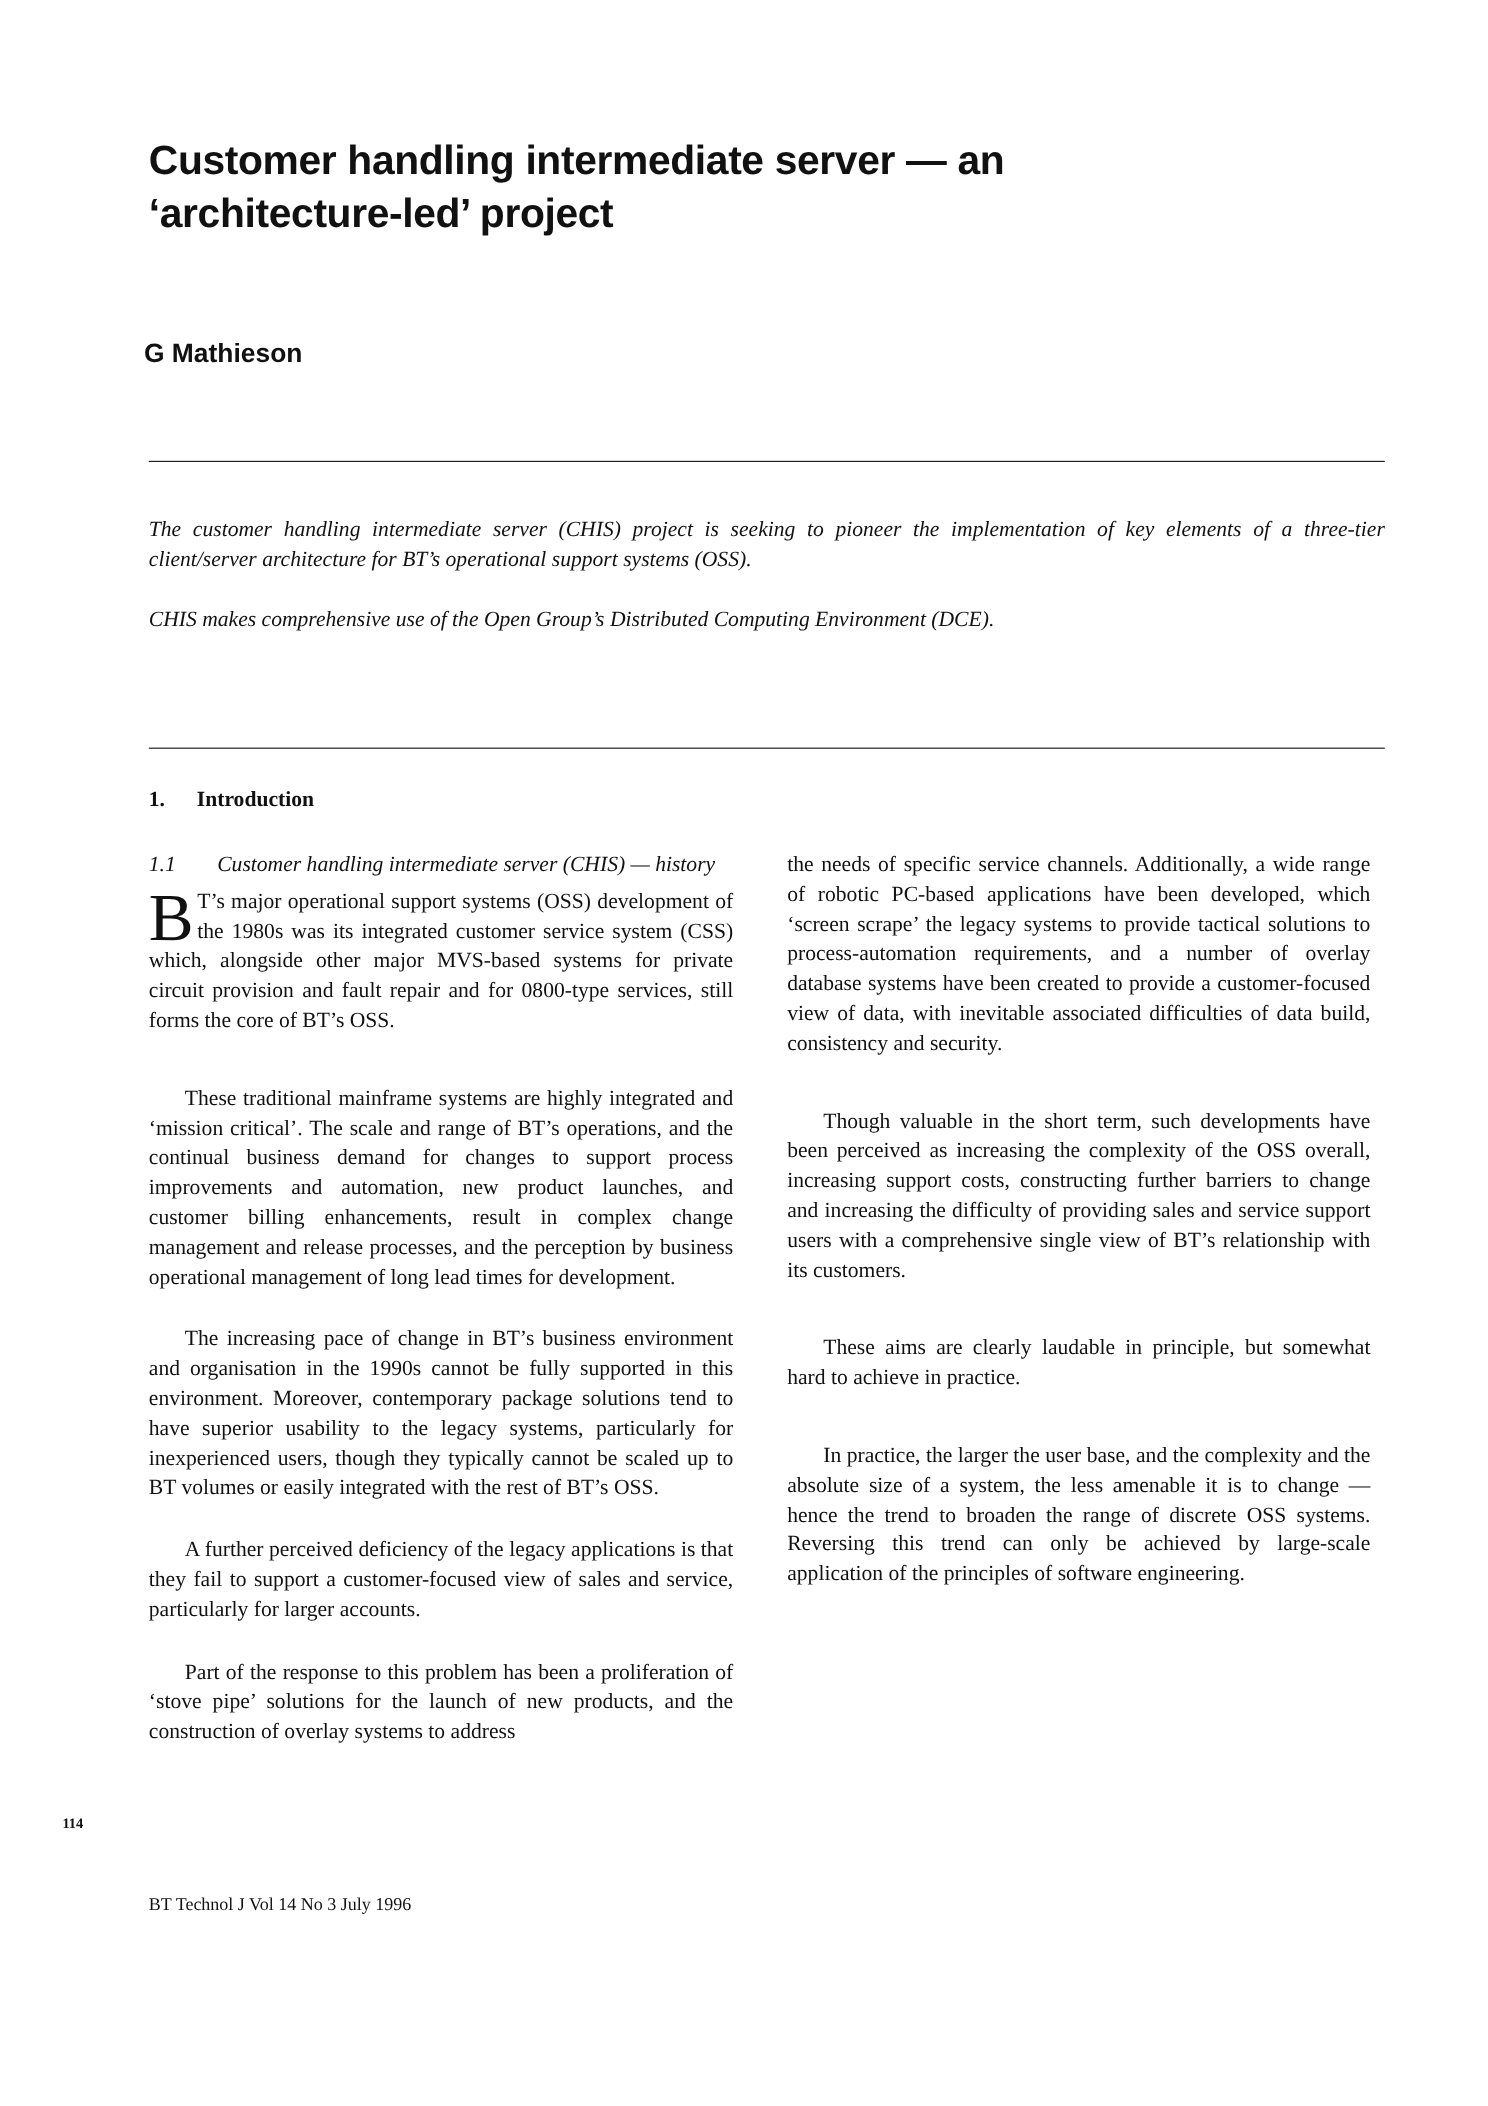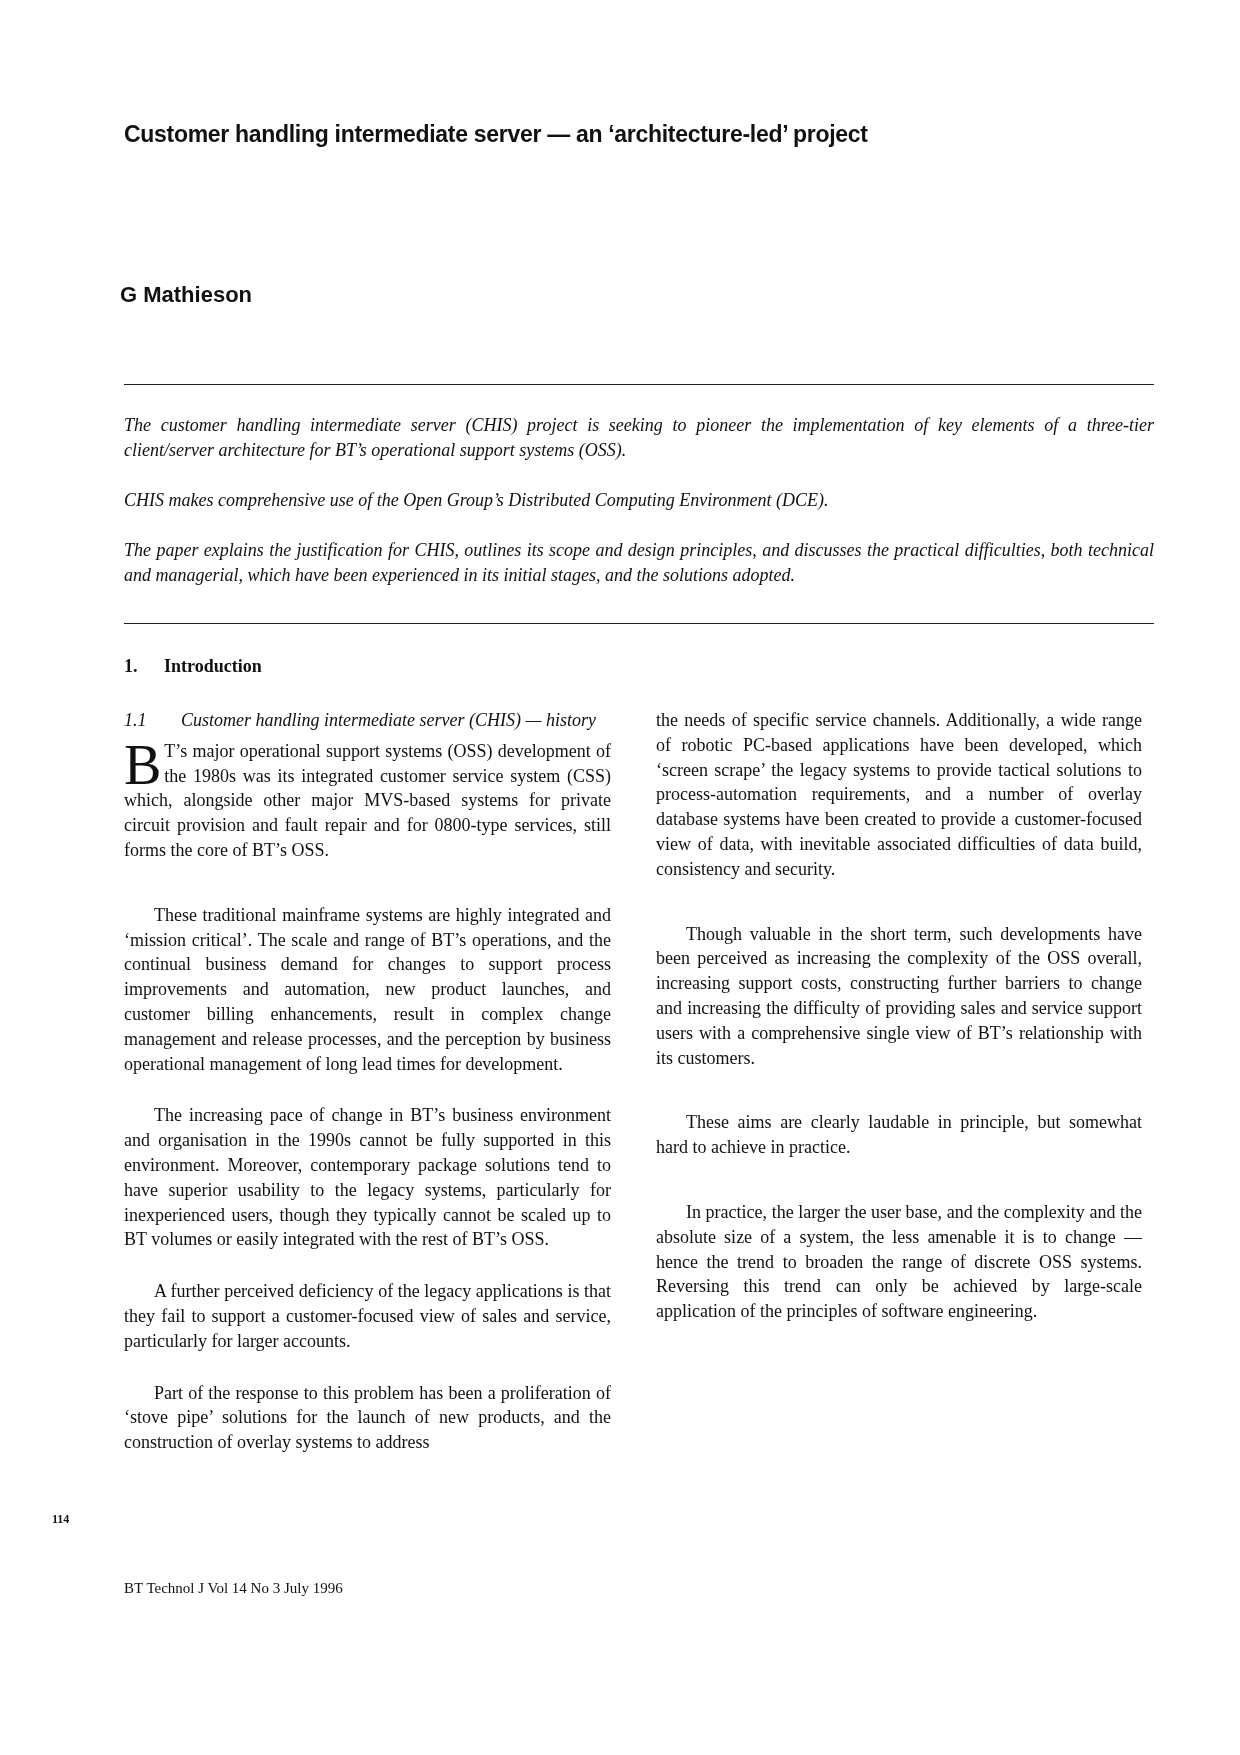--- a/index.html
+++ b/index.html
@@ -1,33 +1,33 @@
 <!DOCTYPE html>
 <html><head>
 <meta charset="utf-8">
 <style>
   html, body { margin: 0; padding: 0; background: #ffffff; }
   body { width: 1240px; height: 1755px; position: relative; overflow: hidden; color: #111; }
   .title {
     position: absolute; left: 124px; top: 112px; width: 900px;
     font-family: "Liberation Sans", sans-serif; font-weight: bold;
-    font-size: 23px; line-height: 44px; letter-spacing: -0.3px; margin: 0;
+    font-size: 34px; line-height: 44px; letter-spacing: -0.3px; margin: 0;
   }
   .author {
     position: absolute; left: 120px; top: 282px;
     font-family: "Liberation Sans", sans-serif; font-weight: bold; font-size: 22px; margin: 0;
   }
   .rule { position: absolute; left: 124px; width: 1030px; height: 0; border-top: 1.3px solid #222; }
   .rule.top { top: 384px; }
   .rule.bottom { top: 623px; }
   .abstract {
     position: absolute; left: 124px; top: 413px; width: 1030px;
     font-family: "Liberation Serif", serif; font-style: italic; font-size: 18px; line-height: 25px;
   }
-  .abstract p { margin: 0 0 25px 0; text-align: justify; }
+  .abstract p { margin: 16px 0 25px 0; text-align: justify; }
   .section-head {
     position: absolute; left: 124px; top: 656px;
     font-family: Liberation Serif, serif; font-weight: bold; font-size: 18px; margin: 0;
   }
   .section-head .num { display: inline-block; width: 40px; }
   .col {
     position: absolute; width: 487px;
     font-family: "Liberation Serif", serif; font-size: 18px; line-height: 24.8px;
   }
   .col.left { left: 124px; top: 708px; }
@@ -54,21 +54,20 @@
 </head>
 <body>
 
 <h1 class="title">Customer handling intermediate server — an ‘architecture-led’ project</h1>
 <h2 class="author">G Mathieson</h2>
 
 <div class="rule top"></div>
 <div class="abstract">
   <p>The customer handling intermediate server (CHIS) project is seeking to pioneer the implementation of key elements of a three-tier client/server architecture for BT’s operational support systems (OSS).</p>
   <p>CHIS makes comprehensive use of the Open Group’s Distributed Computing Environment (DCE).</p>
-  <p>The paper explains the justification for CHIS, outlines its scope and design principles, and discusses the practical difficulties, both technical and managerial, which have been experienced in its initial stages, and the solutions adopted.</p>
 </div>
 <div class="rule bottom"></div>
 
 <h3 class="section-head">
   <span class="num">1.</span><span>Introduction</span>
 </h3>
 
 <div class="col left">
   <div class="subhead">
     <span class="num">1.1</span>

